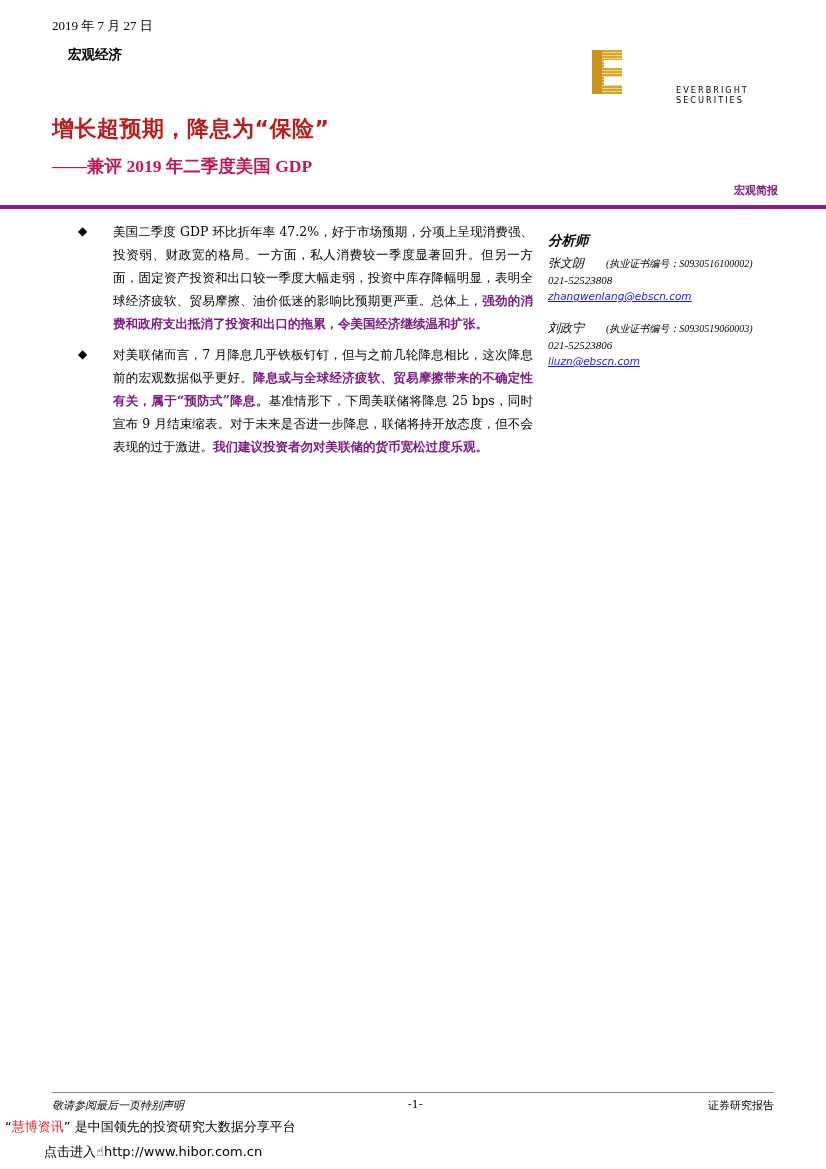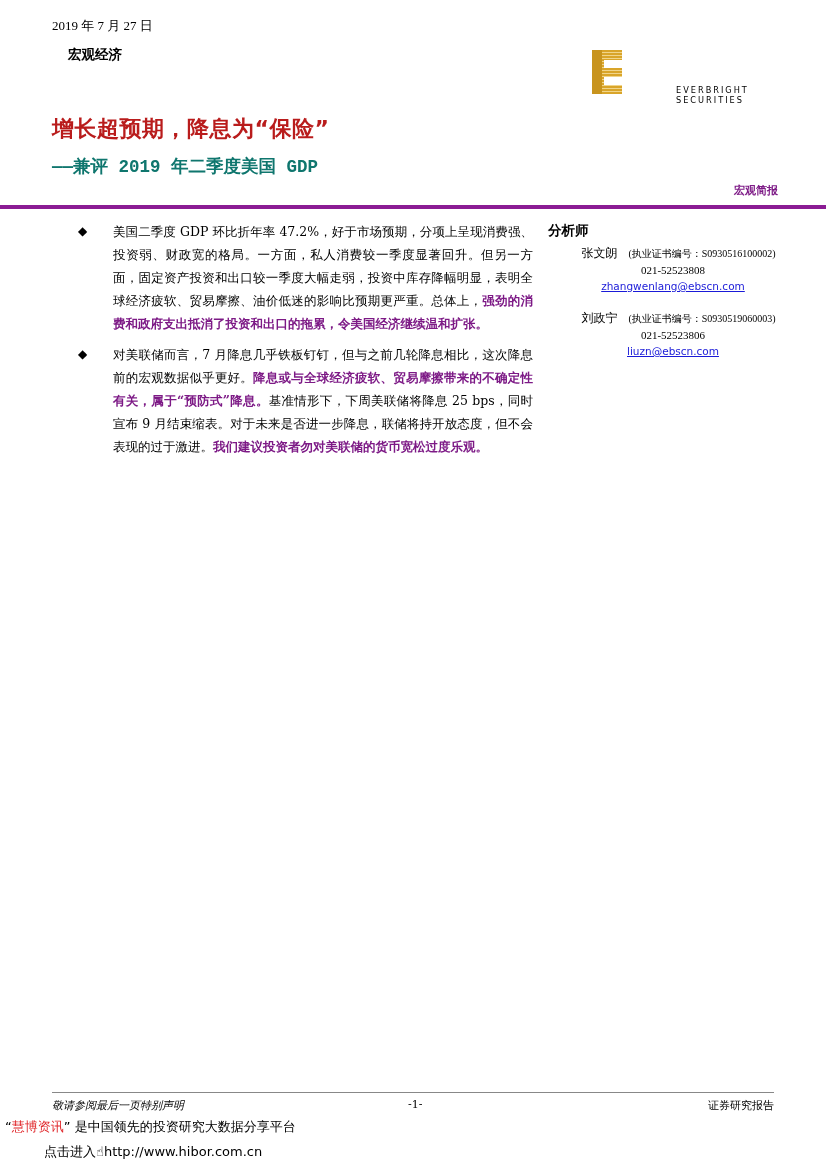--- a/index.html
+++ b/index.html
@@ -2,39 +2,39 @@
 <html><head>
 <meta charset="utf-8">
 <style>
   html, body { margin:0; padding:0; background:#fff; }
   body { width:826px; height:1169px; position:relative; overflow:hidden;
          font-family:"DejaVu Serif","Liberation Serif",serif; color:#000; }
   .abs { position:absolute; }
   .date { left:52px; top:17px; font-size:13px; font-family:"Liberation Serif",serif; }
   .category { left:68px; top:46px; font-size:13.5px; font-weight:bold; font-family:"DejaVu Sans",sans-serif; }
   .title { left:52px; top:114px; font-size:22px; font-weight:bold; color:#b91c1c; font-family:"DejaVu Sans",sans-serif; letter-spacing:0.5px; }
-  .subtitle { left:52px; top:154px; font-size:17.5px; font-weight:bold; color:#0f766e; font-family:Liberation Mono, monospace; }
+  .subtitle { left:52px; top:154px; font-size:17.5px; font-weight:bold; color:#be185d; font-family:Liberation Serif, serif; }
   .report-type { right:48px; top:183px; font-size:11px; font-weight:bold; color:#7d1a86; font-family:"DejaVu Sans",sans-serif; }
   .divider { left:0; top:205px; width:826px; height:4px; background:#8b1c94; }
   .logo { left:592px; top:48px; width:190px; height:52px; }
   .logo-e { position:absolute; left:0; top:2px; width:30px; height:44px;
             background:repeating-linear-gradient(0deg,#d9a52a 0 2px,#f1d58a 2px 3px); }
   .logo-e .cut1, .logo-e .cut2 { position:absolute; right:0; width:18px; height:8px; background:#fff; }
   .logo-e .cut1 { top:10px; } .logo-e .cut2 { top:27px; }
   .logo-e .bar { position:absolute; left:0; top:0; width:10px; height:44px; background:#c8941e; }
   .logo-cn { position:absolute; left:38px; top:-4px; font-size:31px; font-family:"DejaVu Serif",serif; letter-spacing:2px; }
   .logo-en { position:absolute; left:40px; top:37px; font-size:8.2px; letter-spacing:2px; font-family:"DejaVu Sans",sans-serif;padding-left:44px; }
   .body { left:78px; top:220px; width:455px; font-size:12.5px; line-height:23px; font-family:"DejaVu Serif",serif; }
   .bullet { display:flex; margin-bottom:8px; }
   .bullet .mark { width:35px; flex:none; font-size:12px; }
   .bullet .txt { flex:1; text-align:justify; }
   .hl { color:#7d1a86; font-weight:bold; }
-  .analyst { left:548px; top:222px; width:250px; font-family:"Liberation Serif",serif; }
+  .analyst { left:548px; top:232px; width:250px; font-family:"Liberation Serif",serif;font-style:italic; }
   .analyst h3 { margin:0 0 5px; font-size:13.5px; font-family:"DejaVu Sans",sans-serif; font-weight:bold; }
-  .a-row { font-size:11px; line-height:16px;text-align:center; }
+  .a-row { font-size:11px; line-height:16px; }
   .a-name { font-size:12px; font-family:"DejaVu Sans",sans-serif; display:inline-block; width:58px; }
   .a-cert { font-size:10px; }
   .a-email { color:#1a1ad8; text-decoration:underline; font-family:"DejaVu Sans",sans-serif; font-size:10.5px; }
   .a-block { margin-bottom:16px; }
   .foot-line { left:52px; top:1092px; width:722px; height:1px; background:#888; }
   .foot-left { left:52px; top:1098px; font-size:11px;font-style:italic; }
   .foot-center { left:408px; top:1098px; font-size:11px; }
   .foot-right { right:52px; top:1098px; font-size:11px; }
   .promo1 { left:5px; top:1118px; font-size:13px; font-family:"DejaVu Sans",sans-serif; }
   .promo1 .red { color:#e0262a; }

